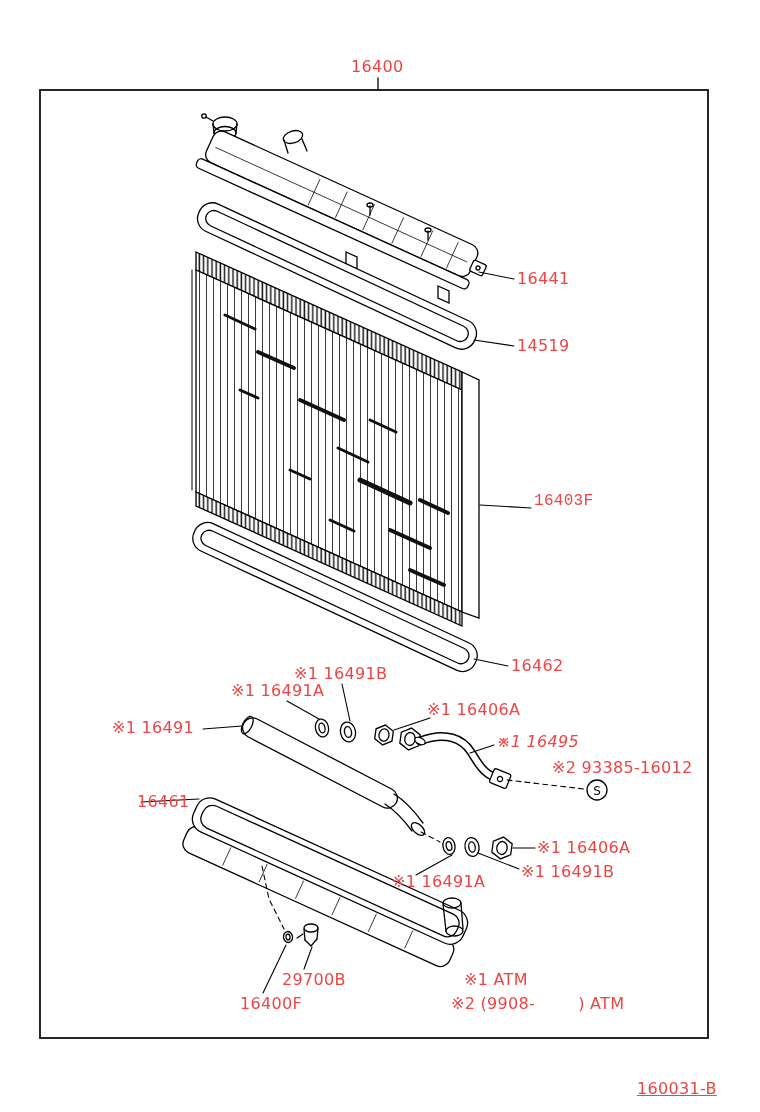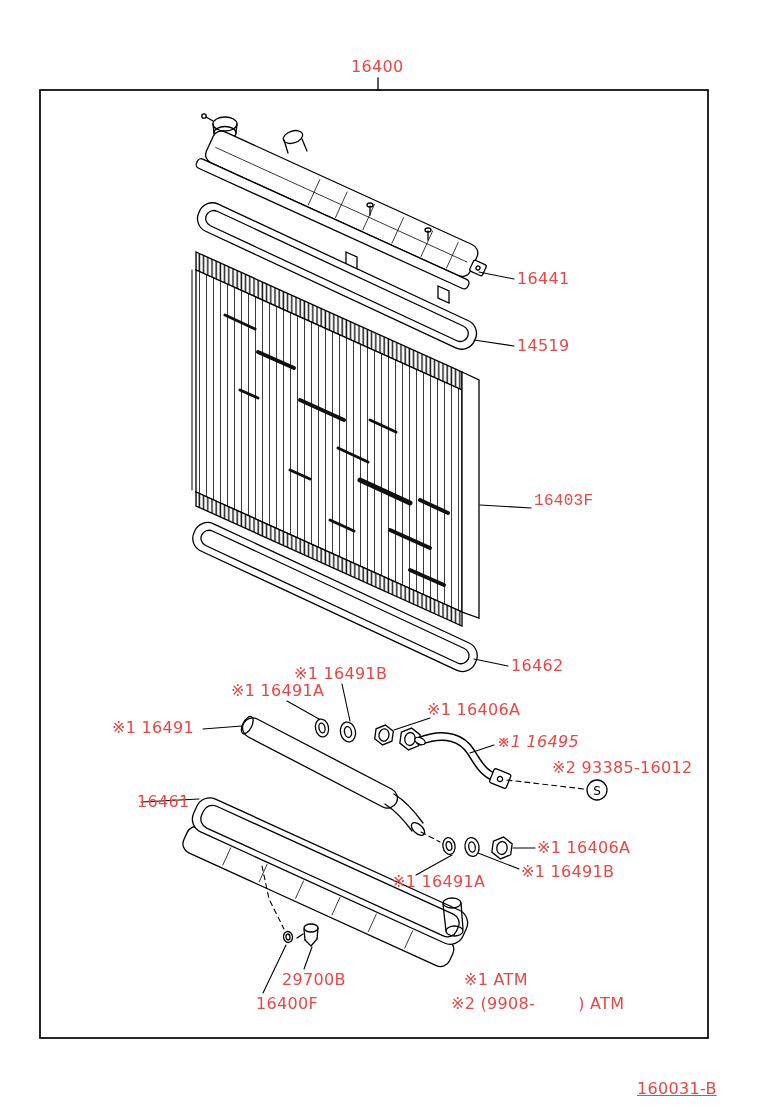--- a/index.html
+++ b/index.html
@@ -240,20 +240,20 @@
   <div class="lbl" style="left:112px; top:719px;">※1 16491</div>
   <div class="lbl" style="left:497px; top:733px;font-style:italic;">※1 16495</div>
 
   <div class="lbl" style="left:101px;  top:793px;margin-left:36px;">16461</div>
   <div class="lbl" style="left:520px; top:759px;margin-left:32px;">※2 93385-16012</div>
   <div class="lbl" style="left:537px; top:839px;">※1 16406A</div>
   <div class="lbl" style="left:521px; top:863px;">※1 16491B</div>
   <div class="lbl" style="left:392px; top:873px;">※1 16491A</div>
 
   <div class="lbl" style="left:282px; top:971px;">29700B</div>
-  <div class="lbl" style="left:256px; top:995px;text-align:right;">16400F</div>
+  <div class="lbl" style="left:240px; top:995px;text-align:right;">16400F</div>
 
   <div class="lbl" style="left:464px; top:971px;">※1 ATM</div>
   <div class="lbl" style="left:451px; top:995px;">※2 (9908-        ) ATM</div>
 
   <div class="lbl" style="left:637px; top:1080px;text-decoration:underline;">160031-B</div>
 
 </div>
 
 </body></html>

